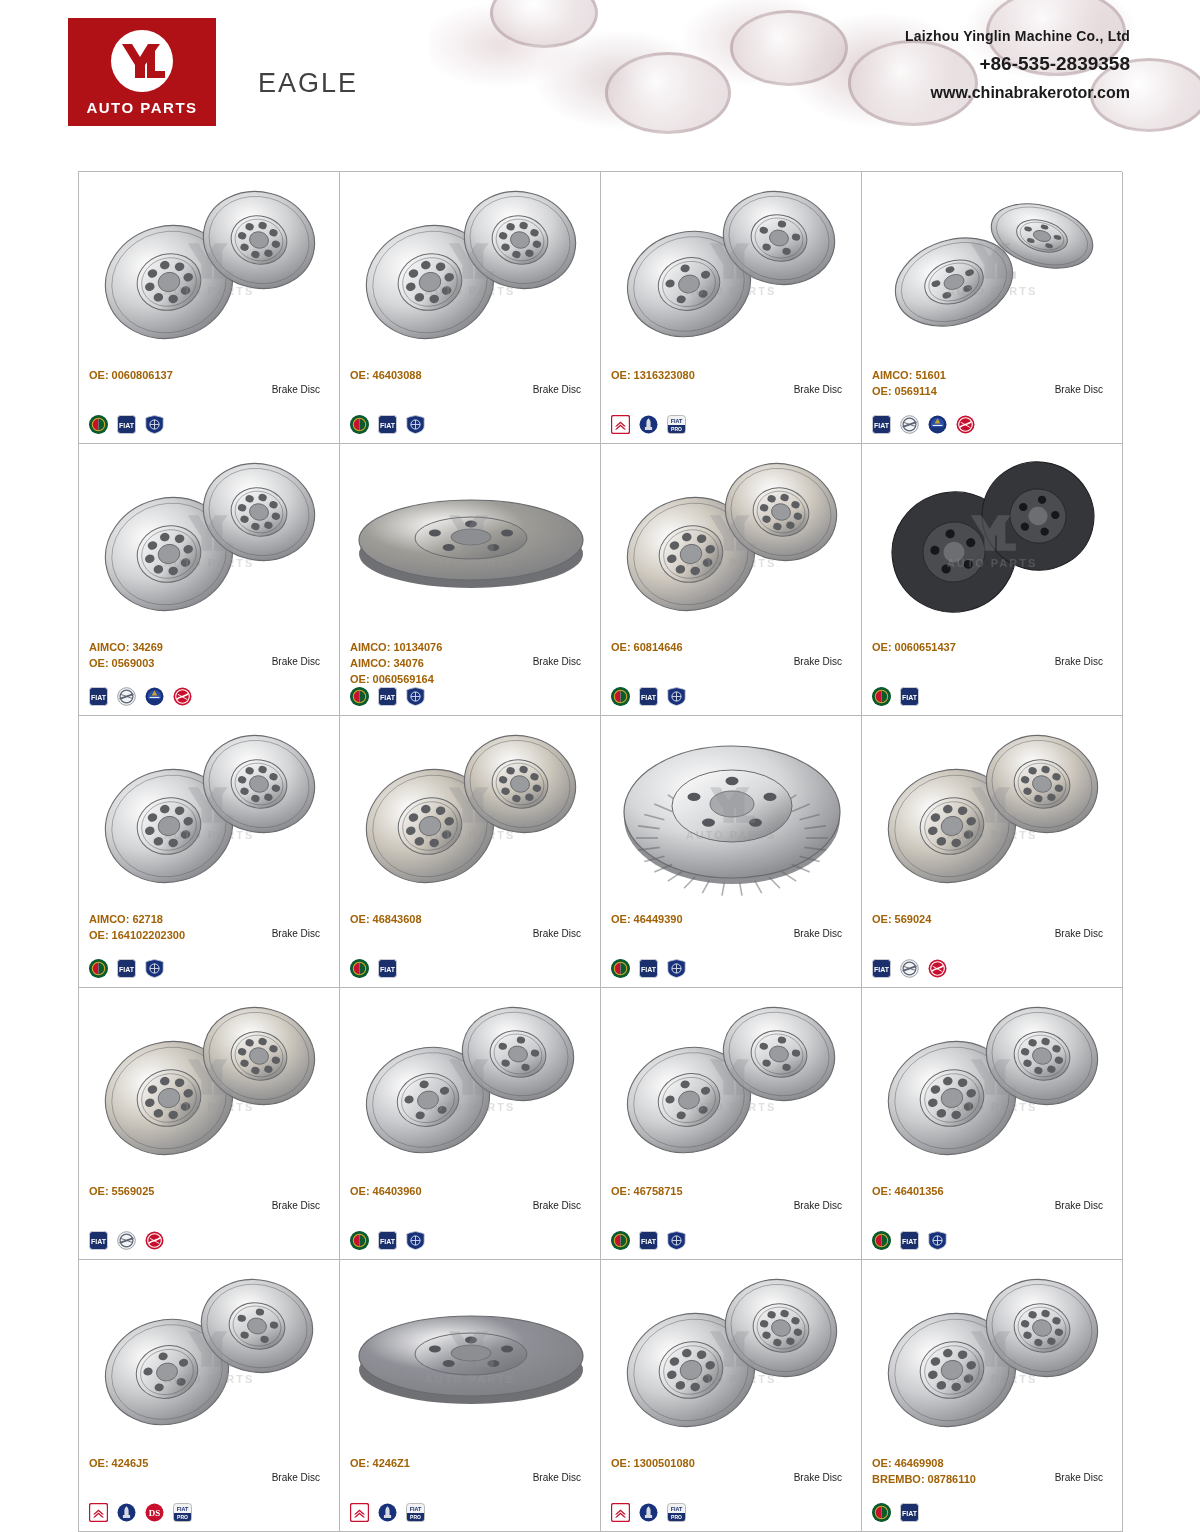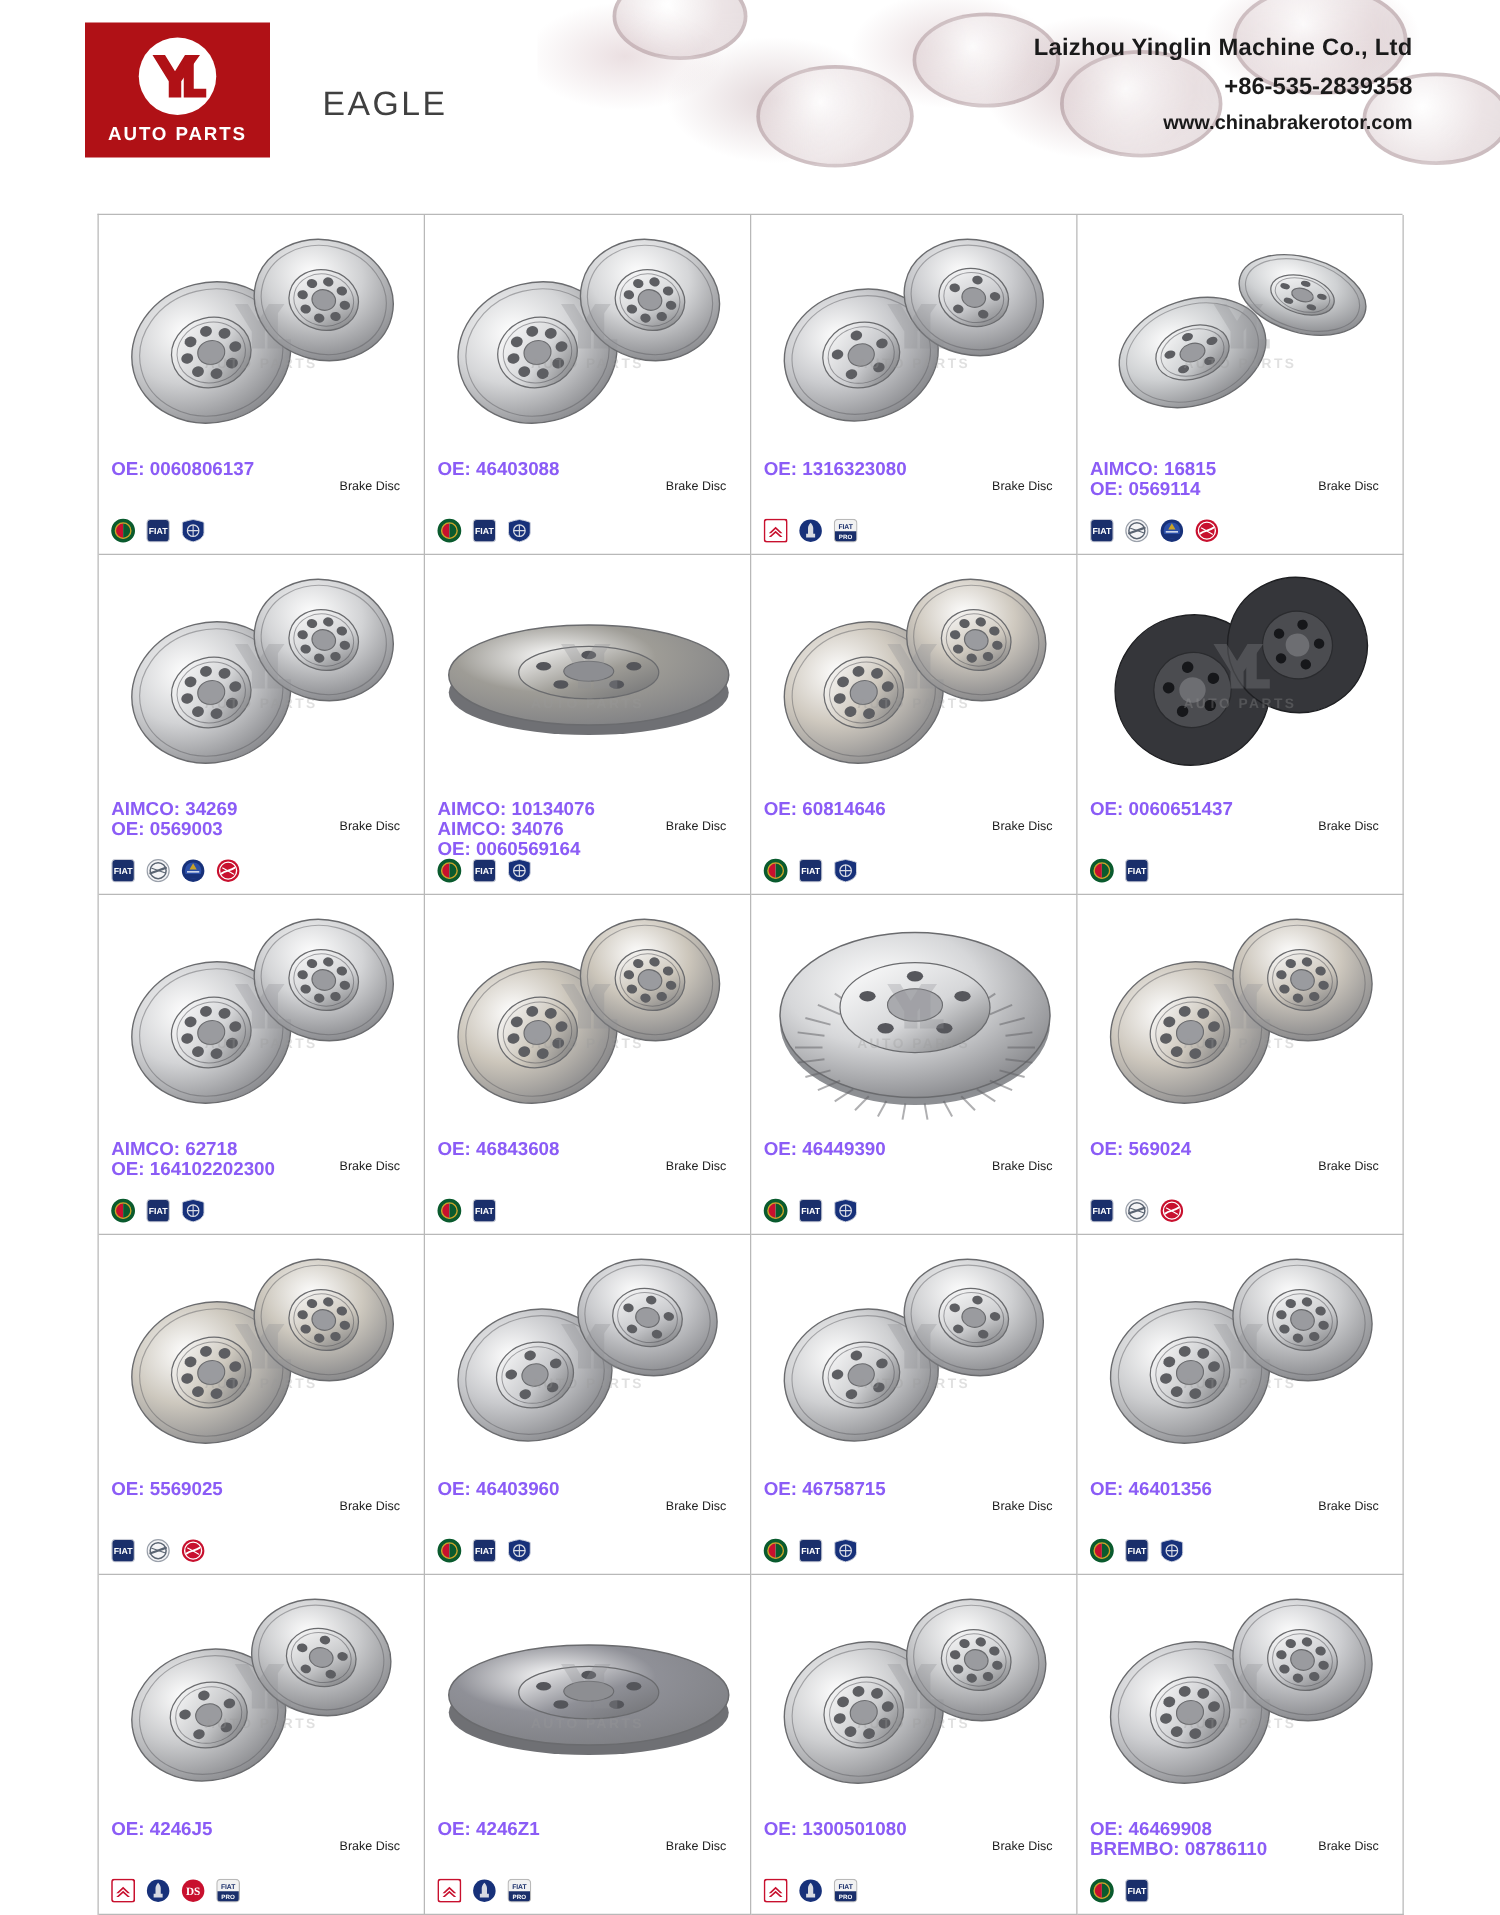--- a/index.html
+++ b/index.html
@@ -67,21 +67,21 @@
     color: #404040;
     letter-spacing: 2px;
     font-weight: normal;
   }
   .company-block {
     position: absolute;
     right: 70px; top: 28px;
     text-align: right;
     color: #1a1a1a;
   }
-  .company-name { font-size: 19px; font-weight: bold; letter-spacing: 0.2px; }
+  .company-name { font-size: 14px; font-weight: bold; letter-spacing: 0.2px; }
   .company-phone { font-size: 19px; font-weight: bold; margin-top: 9px; }
   .company-site { font-size: 16px; font-weight: bold; margin-top: 9px; }
 
   
   .grid {
     position: absolute;
     left: 78px; top: 171px;
     width: 1044px;
     border-top: 1px solid #b8b8b8;
     border-left: 1px solid #b8b8b8;
@@ -115,22 +115,22 @@
     font-size: 11px; letter-spacing: 2px;
     color: #9a9a9a; margin-top: 2px; font-weight: bold;
   }
 
   .labels {
     position: absolute;
     left: 10px; top: 196px;
     right: 8px;
   }
   .oe-line {
-    font-size: 15px;
-    color: #8b5cf6;
+    font-size: 11px;
+    color: #a16207;
     font-weight: bold;
     line-height: 15px;
     margin-bottom: 1px;
   }
   .cat-label {
     position: absolute;
     right: 19px; bottom: 48px;
     font-size: 10px;
     color: #222;
   }
@@ -455,21 +455,21 @@
             <ellipse cx="-15.3" cy="-2.9" rx="3.9" ry="2.25" fill="#5d5e62"></ellipse>
           </g>
         </svg><div class="watermark">
           <svg class="wm-mark" viewBox="0 0 50 42" aria-hidden="true">
             <path d="M5 4 L15 4 L23 17 L31 4 L43 4 L28 25 L28 38 L18 38 L18 25 Z" fill="#8f9094"></path>
             <path d="M30 10 L38 10 L38 31 L48 31 L48 38 L30 38 Z" fill="#8f9094"></path>
           </svg>
           <div class="wm-text">AUTO PARTS</div>
         </div></div>
       <div class="labels">
-        <div class="oe-line">AIMCO: 16815</div>
+        <div class="oe-line">AIMCO: 51601</div>
         <div class="oe-line">OE: 0569114</div>
       </div>
       <div class="cat-label">Brake Disc</div>
       <div class="brand-row">
         <span class="blogo sq">
           <svg width="19" height="19" viewBox="0 0 19 19">
             <rect x="0.5" y="0.5" width="18" height="18" rx="3" fill="#1a2f6b" stroke="#c9ccd6"></rect>
             <text x="9.5" y="12.6" font-size="7" font-family="Liberation Sans, sans-serif" font-weight="bold" fill="#ffffff" text-anchor="middle">FIAT</text>
           </svg>
         </span>

